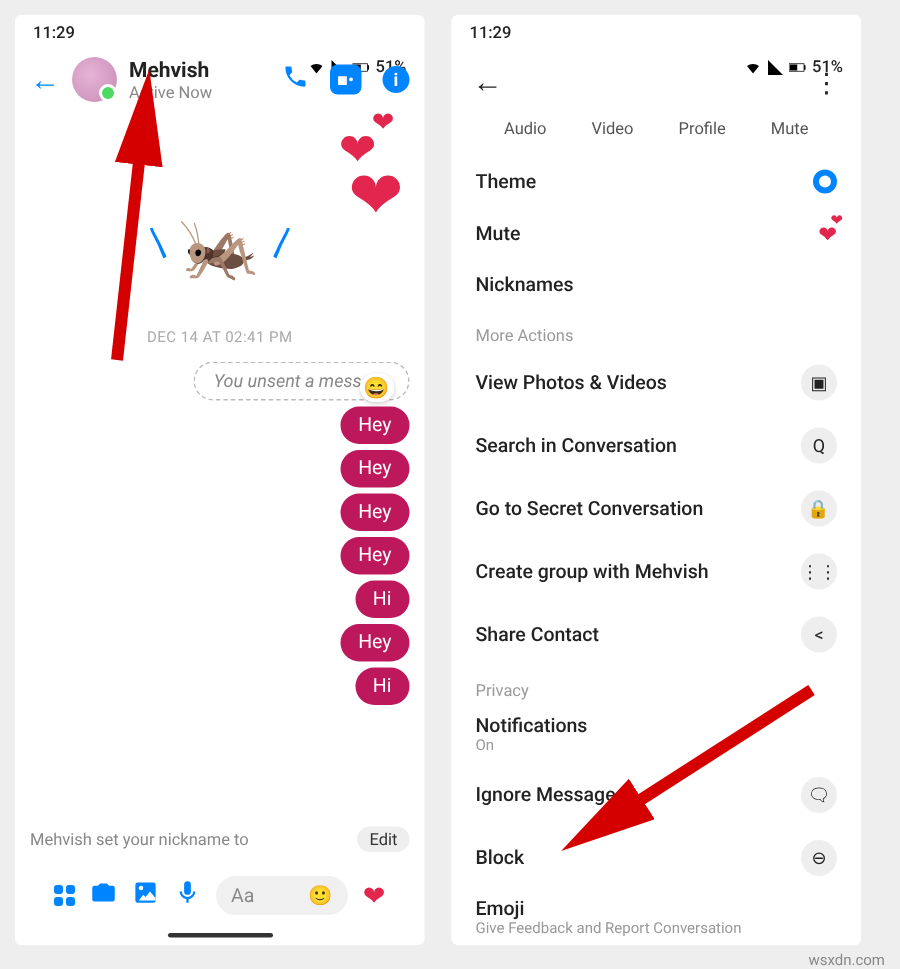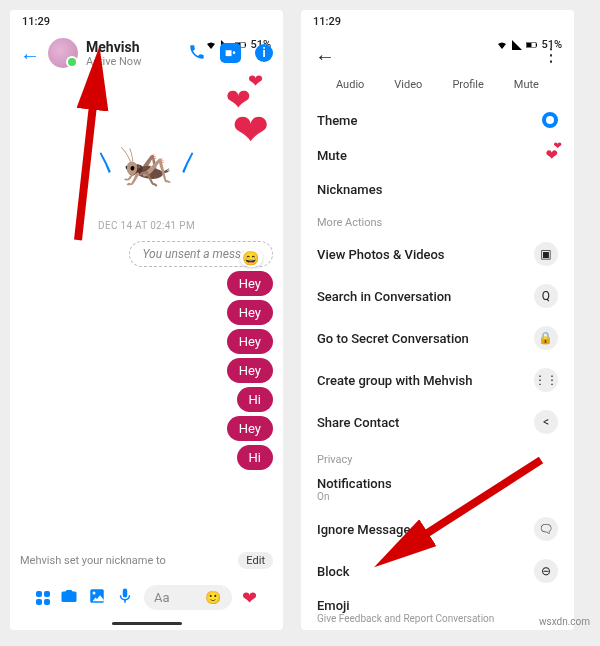--- a/index.html
+++ b/index.html
@@ -58,21 +58,21 @@
   .mini-hearts { font-size:15px; color:#e2264d; position:relative;}
   .mini-hearts::before{content:'❤';position:absolute;top:-6px;right:-4px;font-size:10px;}
   .group-title { color:#999; font-size:11px; padding:8px 16px 2px; }
   .round-ic { width:24px;height:24px;border-radius:50%;background:#eee;display:flex;align-items:center;justify-content:center;font-size:12px;}
   .sub { font-size:10px; color:#999; }
   
   
   .arrow { position:absolute; pointer-events:none; }
   .arrow svg { overflow:visible; }
   
-  .watermark { position:fixed; bottom:19px; right:10px; font-size:10px; color:#888;text-align:right; }
+  .watermark { position:fixed; bottom:0; right:10px; font-size:10px; color:#888;text-align:right; }
 </style>
 </head>
 <body>
 
 <div class="container">
 
 <div class="phone">
   <div class="statusbar">
     <span>11:29</span>
     <span class="right">

